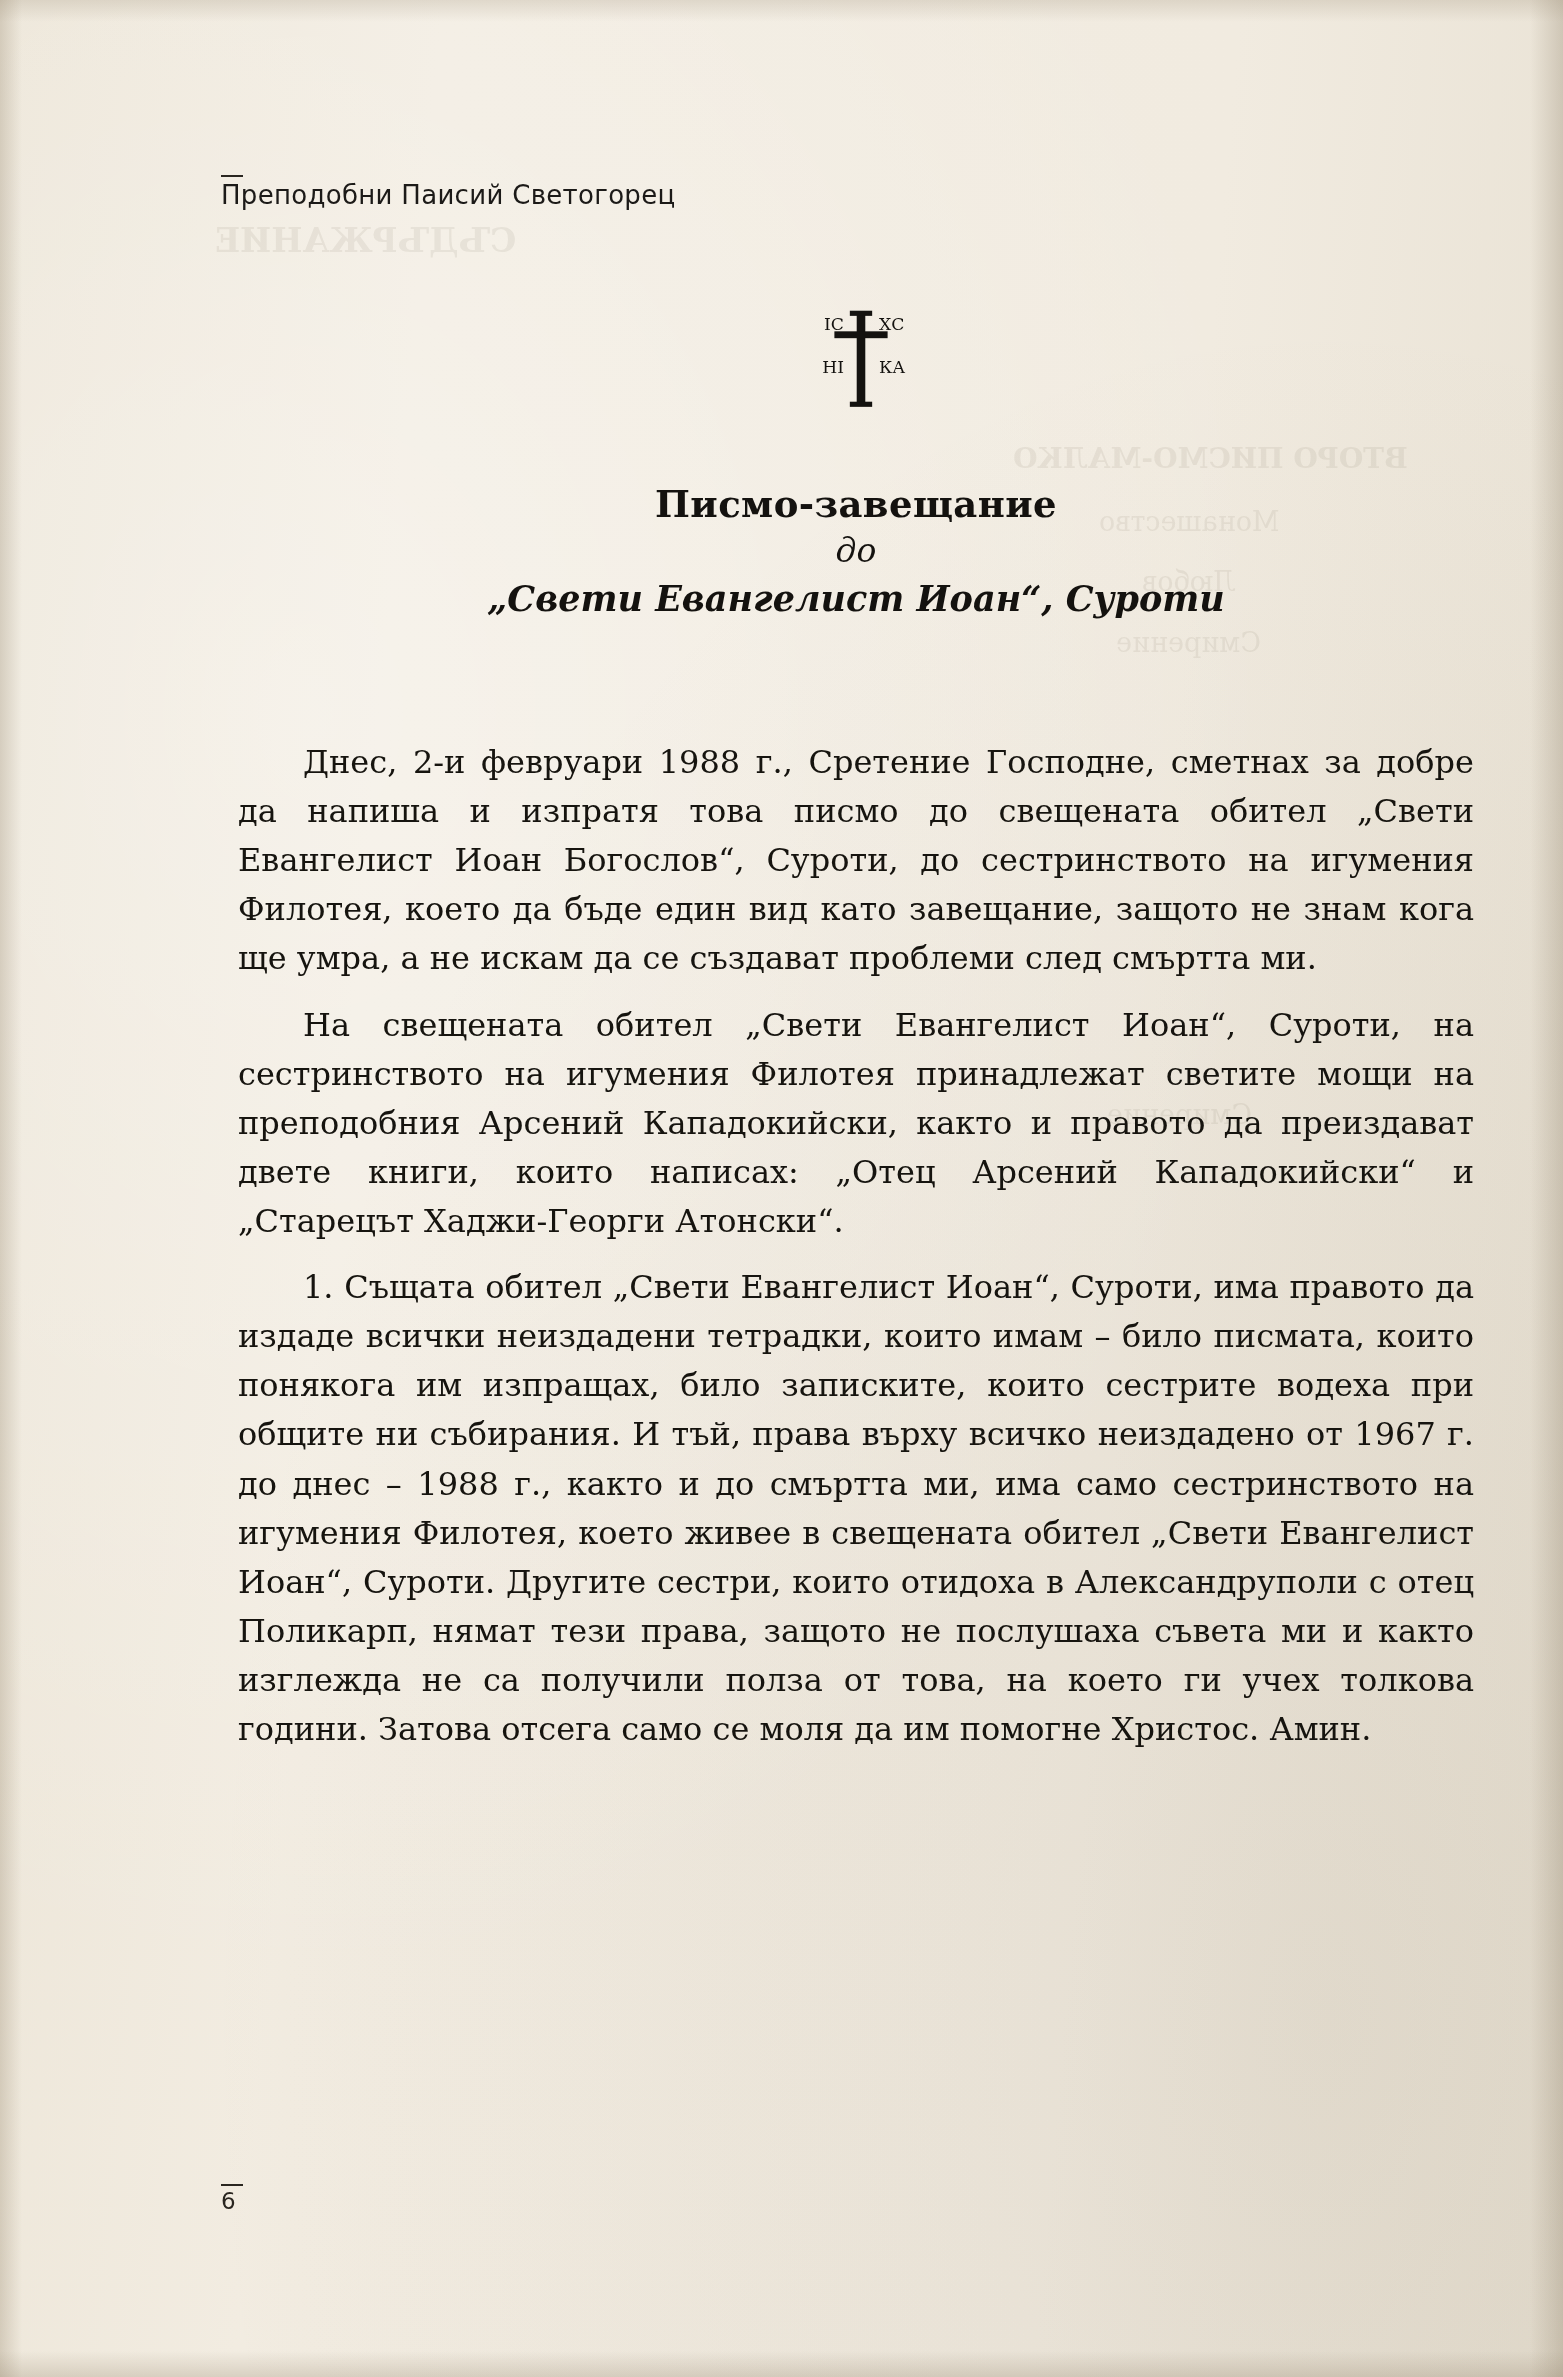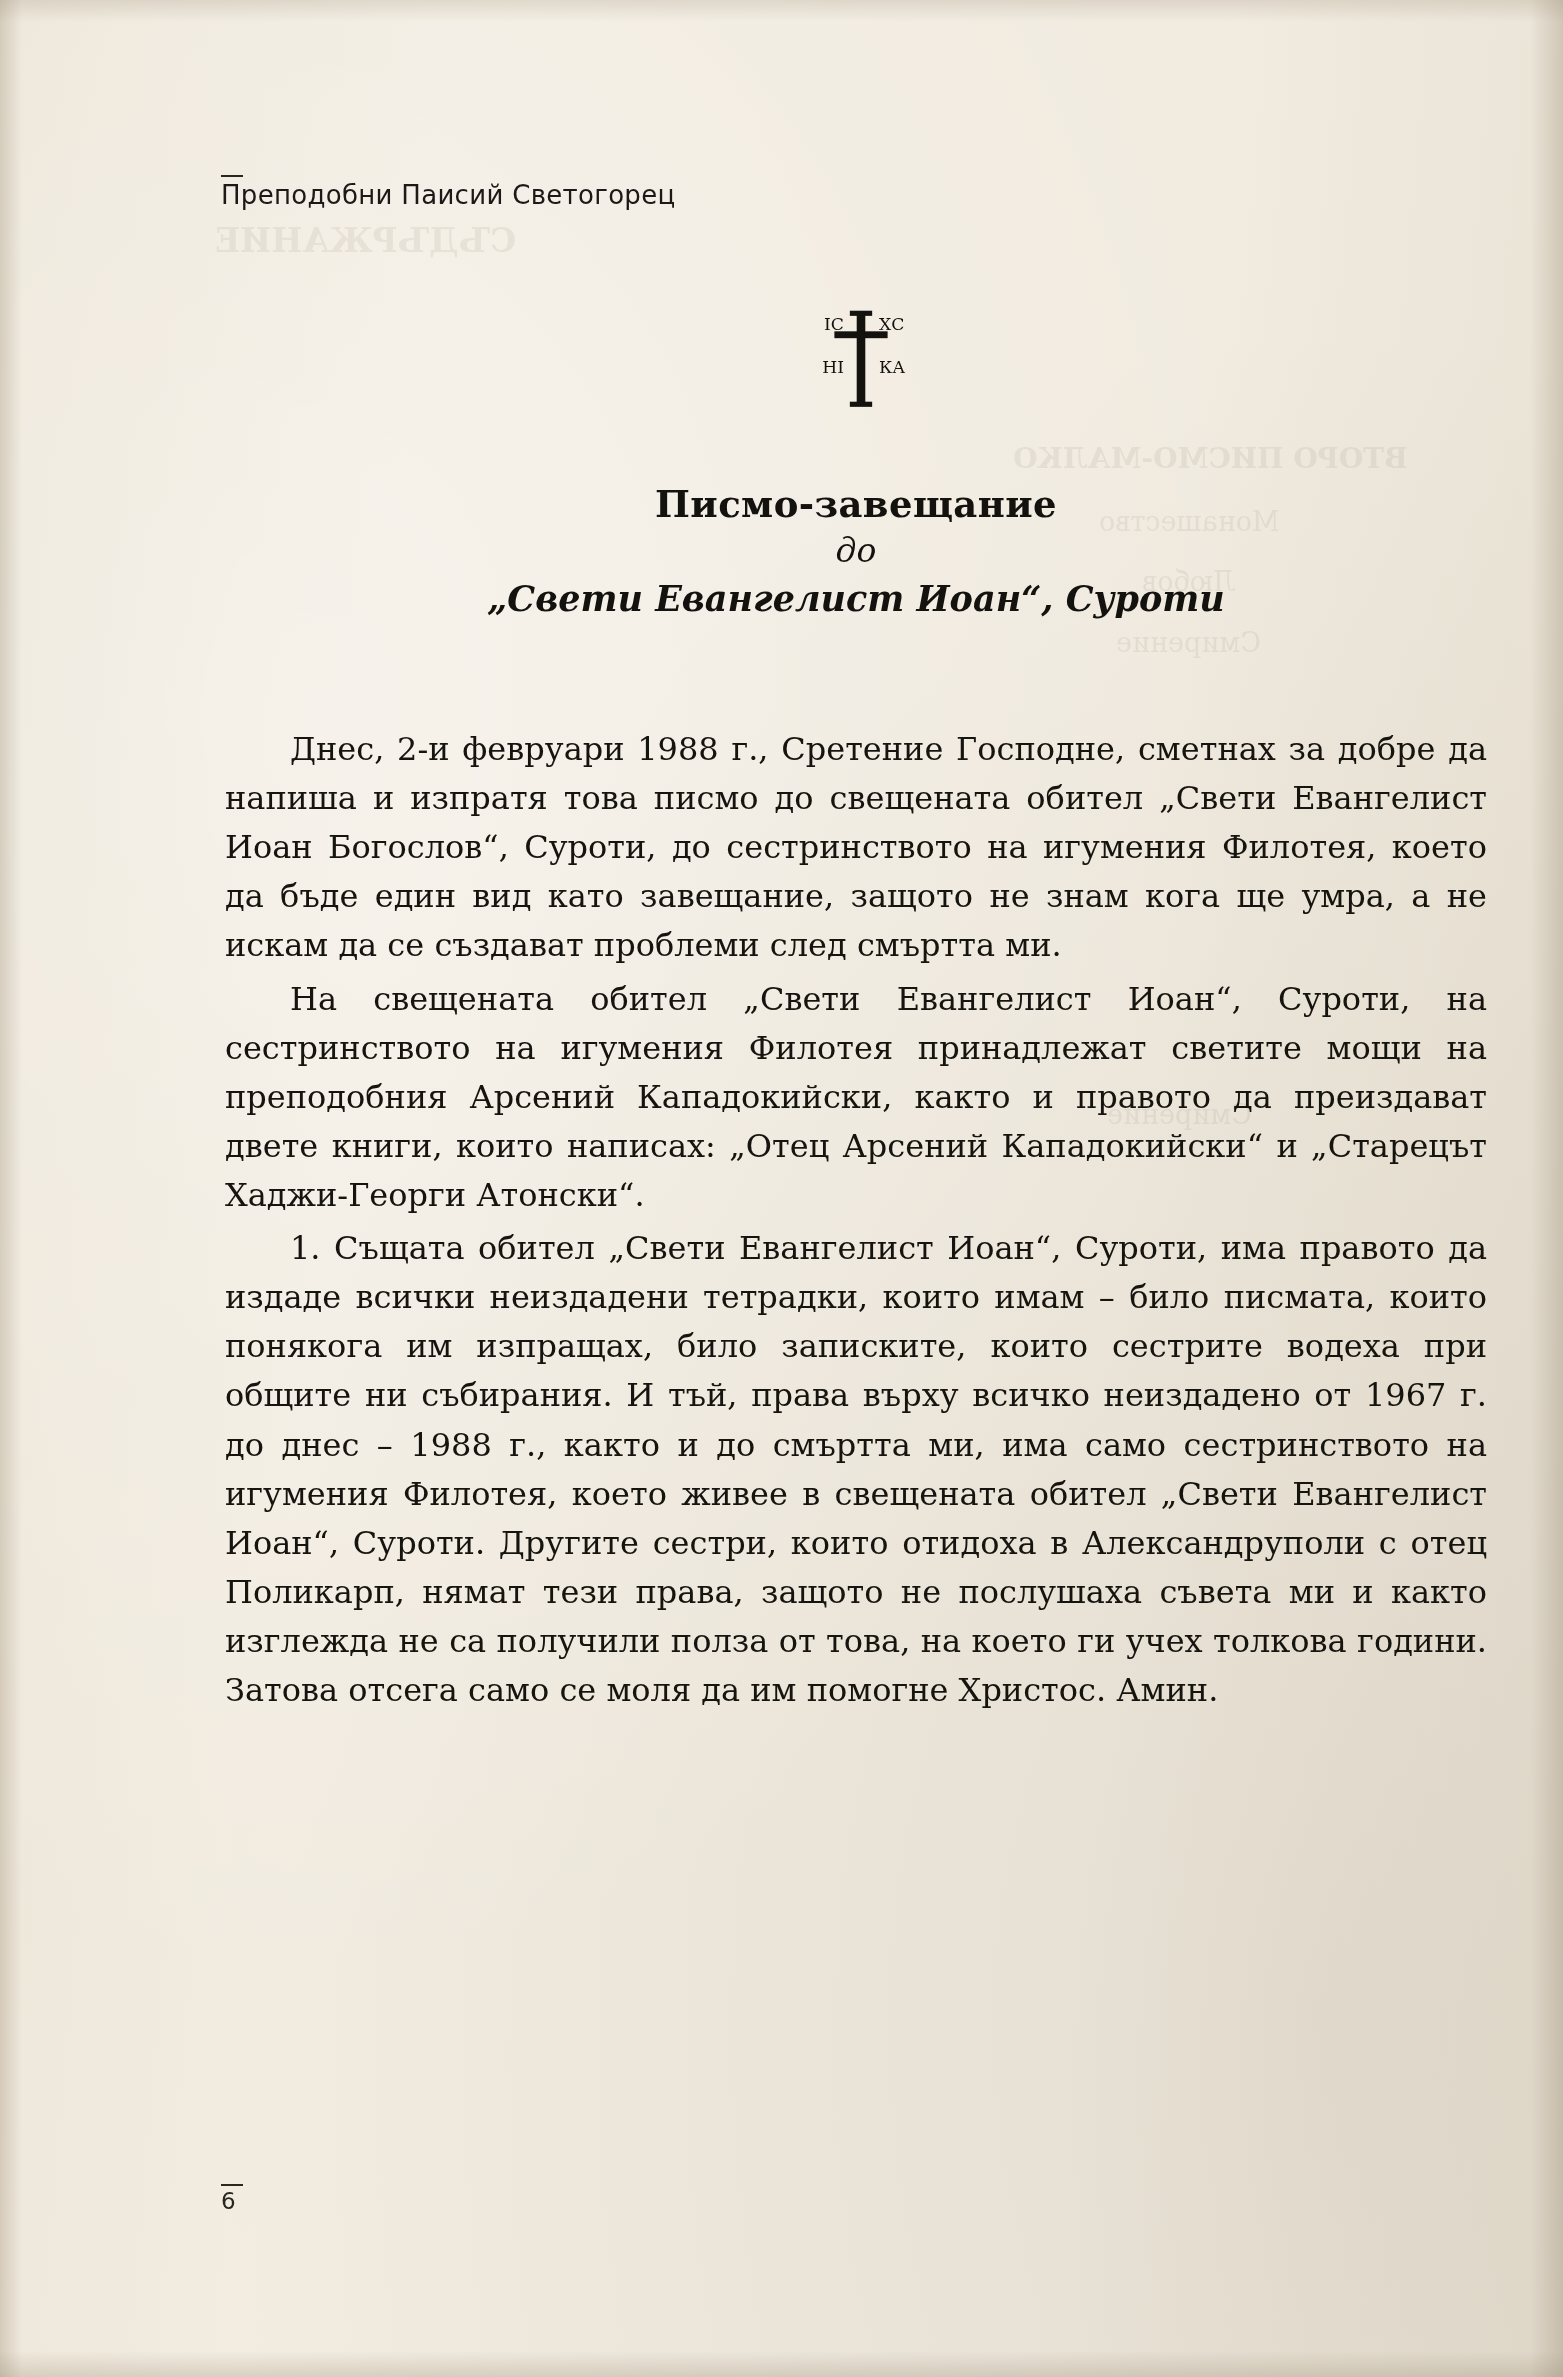--- a/index.html
+++ b/index.html
@@ -140,21 +140,21 @@
     top: 558px;
     width: 1270px;
     color: #16140f;
     font-size: 32px;
     line-height: 1.535;
     text-align: justify;
     text-justify: inter-word;
     hyphens: none;
   }
   .body-text p {
-    margin: 4px;
+    margin: 17px;
     text-indent: 65px;
   }
 
   .folio {
     position: absolute;
     left: 0;
     top: 2021px;
     font-size: 23px;
     color: #2a2620;
     font-family: "DejaVu Sans", sans-serif;

